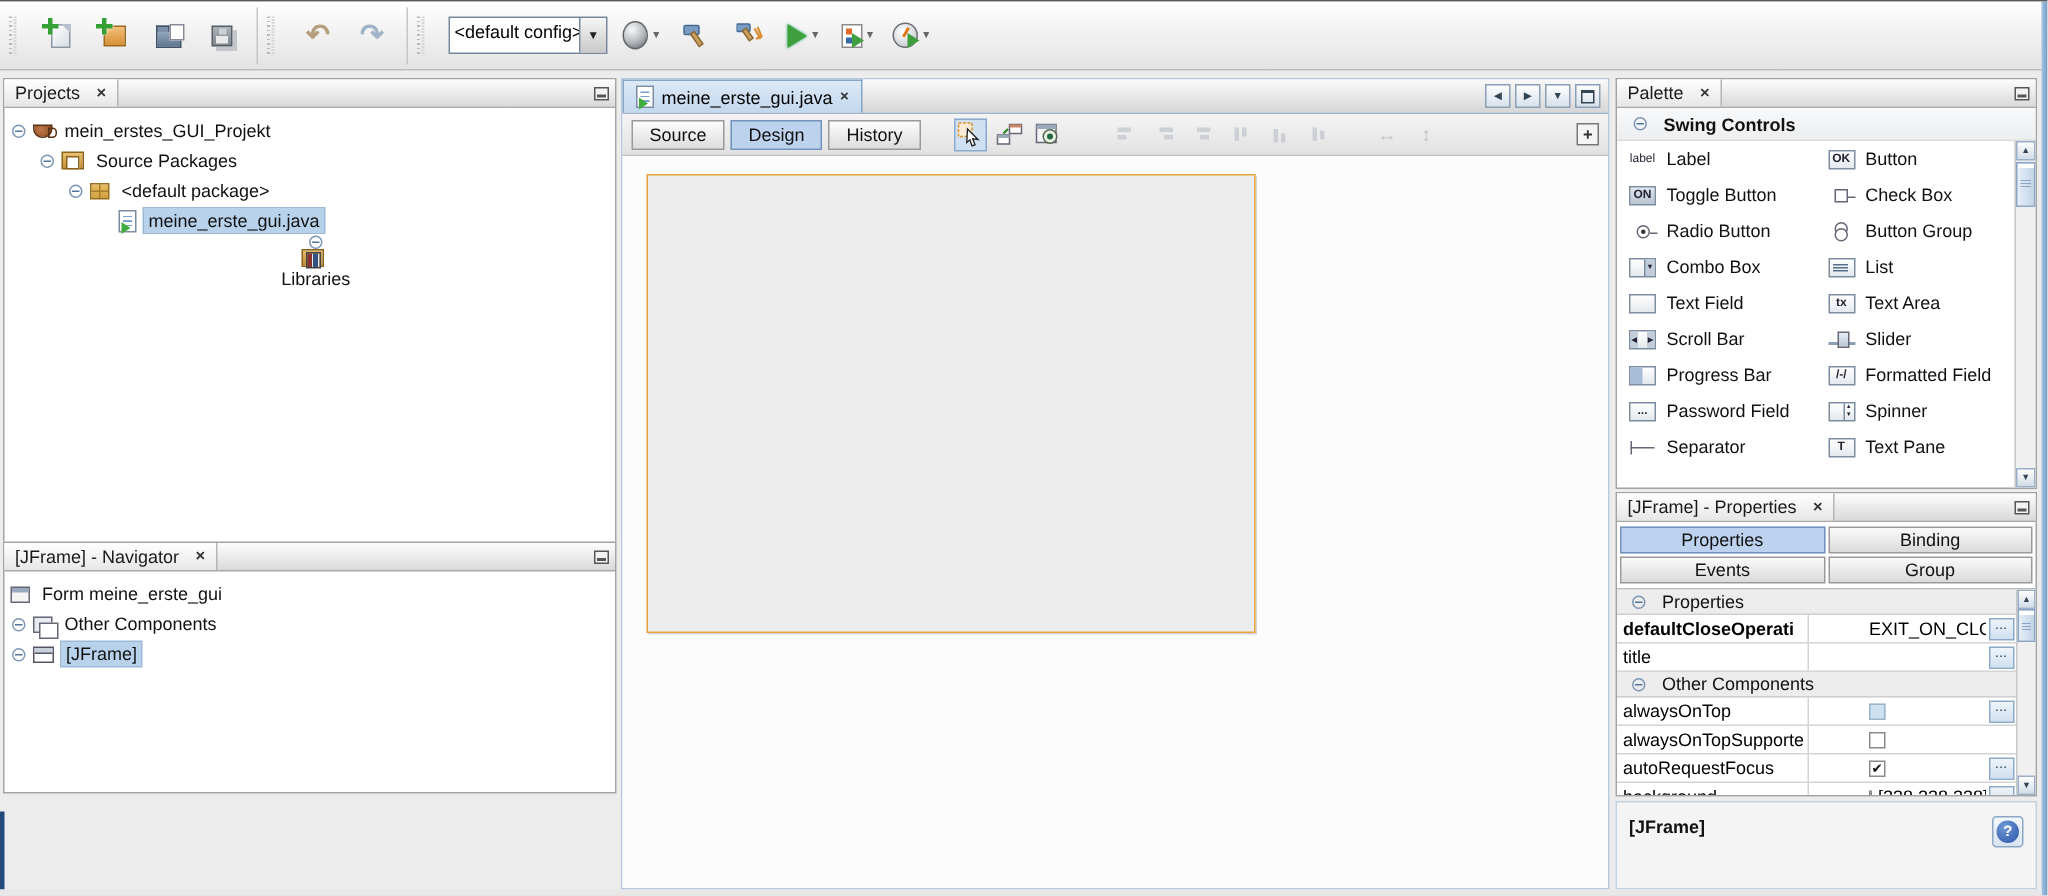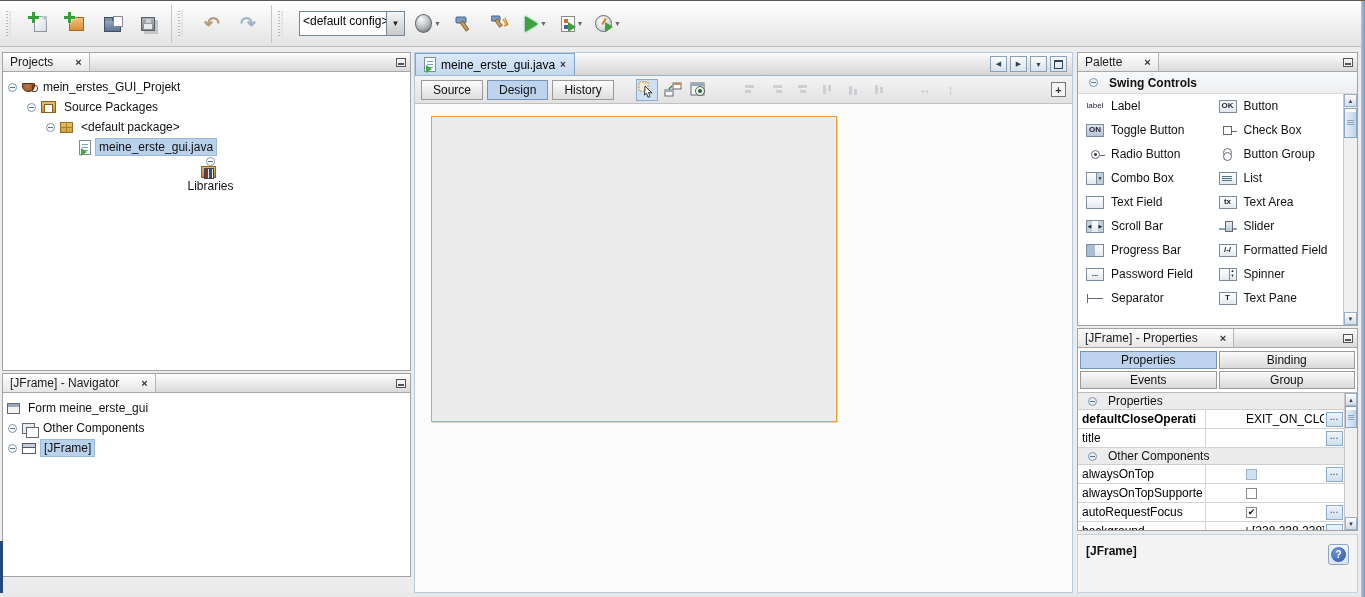--- a/index.html
+++ b/index.html
@@ -39,21 +39,21 @@
   .dd7{font-size:7px;color:#666;margin-left:2px;}
   .tri{width:0;height:0;border-left:13px solid #3f9f3f;border-top:8px solid transparent;border-bottom:8px solid transparent;filter:drop-shadow(0 0 1px #2a6);}
   .minitri{position:absolute;right:-2px;bottom:-1px;width:0;height:0;border-left:8px solid #3f9f3f;border-top:5px solid transparent;border-bottom:5px solid transparent;}
   .dbgbox{width:14px;height:16px;background:#fff;border:1px solid #8a8a8a;position:relative;}
   .dbgbox i{position:absolute;left:2px;width:4px;height:4px;}
   .profbox{width:17px;height:17px;border-radius:50%;background:radial-gradient(circle at 40% 35%,#fff,#cfd3d7 70%,#8a8e92);border:1px solid #6a6e72;position:relative;}
   .profbox::after{content:"";position:absolute;left:7px;top:2px;width:2px;height:7px;background:#e07818;transform:rotate(30deg);}
   
   .panel{position:absolute;background:#fff;border:1px solid #a3a3a3;display:flex;flex-direction:column;}
   .tabbar{height:19px;background:linear-gradient(#fdfdfd,#d9d9d9);border-bottom:1px solid #a8a8a8;display:flex;align-items:stretch;flex:none;}
-  .ptab{display:flex;align-items:center;gap:22px;padding:0 7px;border-right:1px solid #b5b5b5;background:linear-gradient(#ffffff,#e6e6e6);font-size:12px;color:#1a1a1a;}
+  .ptab{display:flex;align-items:center;gap:11px;padding:0 7px;border-right:1px solid #b5b5b5;background:linear-gradient(#ffffff,#e6e6e6);font-size:12px;color:#1a1a1a;}
   .xmark{font-size:11px;color:#333;font-weight:bold;line-height:1;}
   .minbox{margin-left:auto;margin-right:4px;align-self:center;width:10px;height:9px;border:1px solid #555;position:relative;background:#f2f2f2;}
   .minbox::after{content:"";position:absolute;left:1px;right:1px;bottom:1px;height:2px;background:#555;}
   
   .treebody{flex:1;overflow:hidden;padding-top:5px;text-align:center;}
   .trow{display:flex;align-items:center;height:20px;font-size:12px;color:#111;white-space:nowrap;}
   .th{width:9px;height:9px;border:1px solid #7d96b5;border-radius:50%;position:relative;flex:none;margin:0 5px;}
   .th::after{content:"";position:absolute;left:1px;right:1px;top:3px;border-top:1px solid #54749c;}
   .tsp{width:19px;flex:none;}
   .tlab{padding:1px 3px;}
@@ -277,21 +277,21 @@
         <span class="tlab sel">meine_erste_gui.java</span>
       </div>
       <div class="trow" style="padding-left:8px;flex-direction:column;">
         <span class="th"></span>
         <span class="mi mi-libs"></span>
         <span class="tlab">Libraries</span>
       </div>
     </div>
   </div>
 
-  <div class="panel" style="left:2px;top:372px;width:409px;height:204px;">
+  <div class="panel" style="left:2px;top:360px;width:409px;height:168px;">
     <div class="tabbar">
       <span class="ptab">
         <span>[JFrame] - Navigator</span>
         <span class="xmark">×</span>
       </span>
       <span class="minbox"></span>
     </div>
     <div class="treebody">
       <div class="trow">
         <span style="width:4px;flex:none;"></span>

